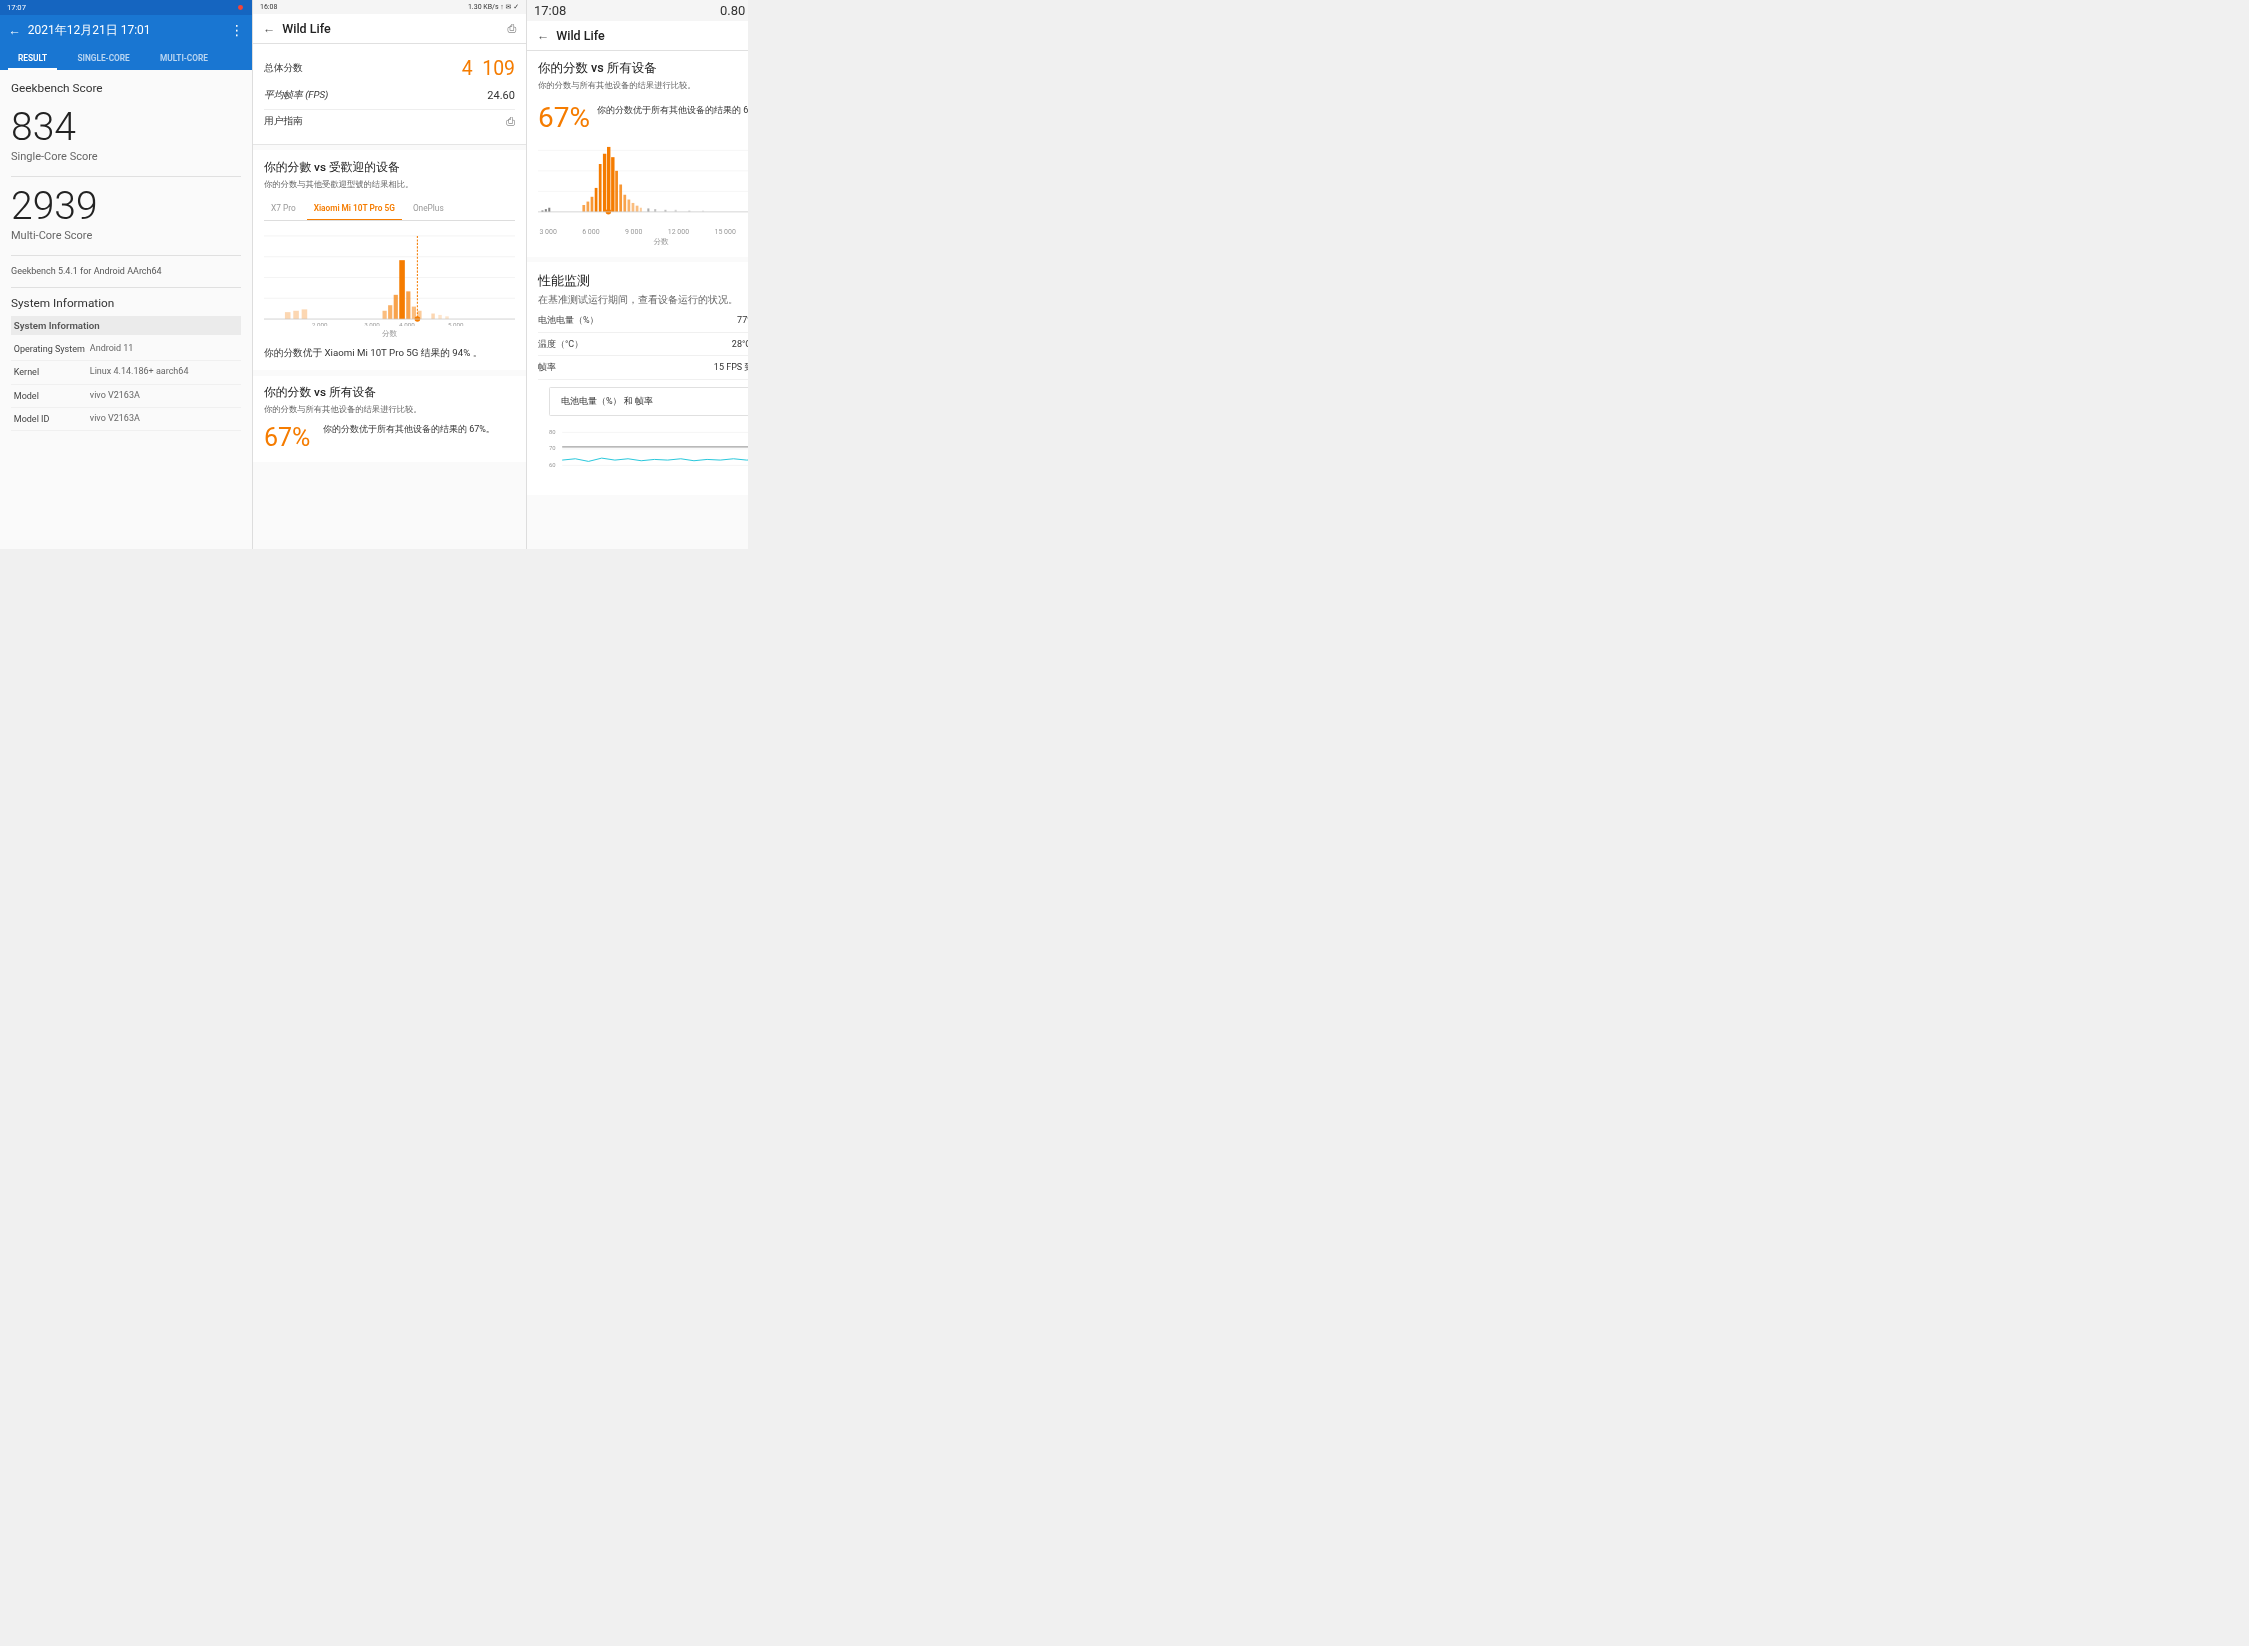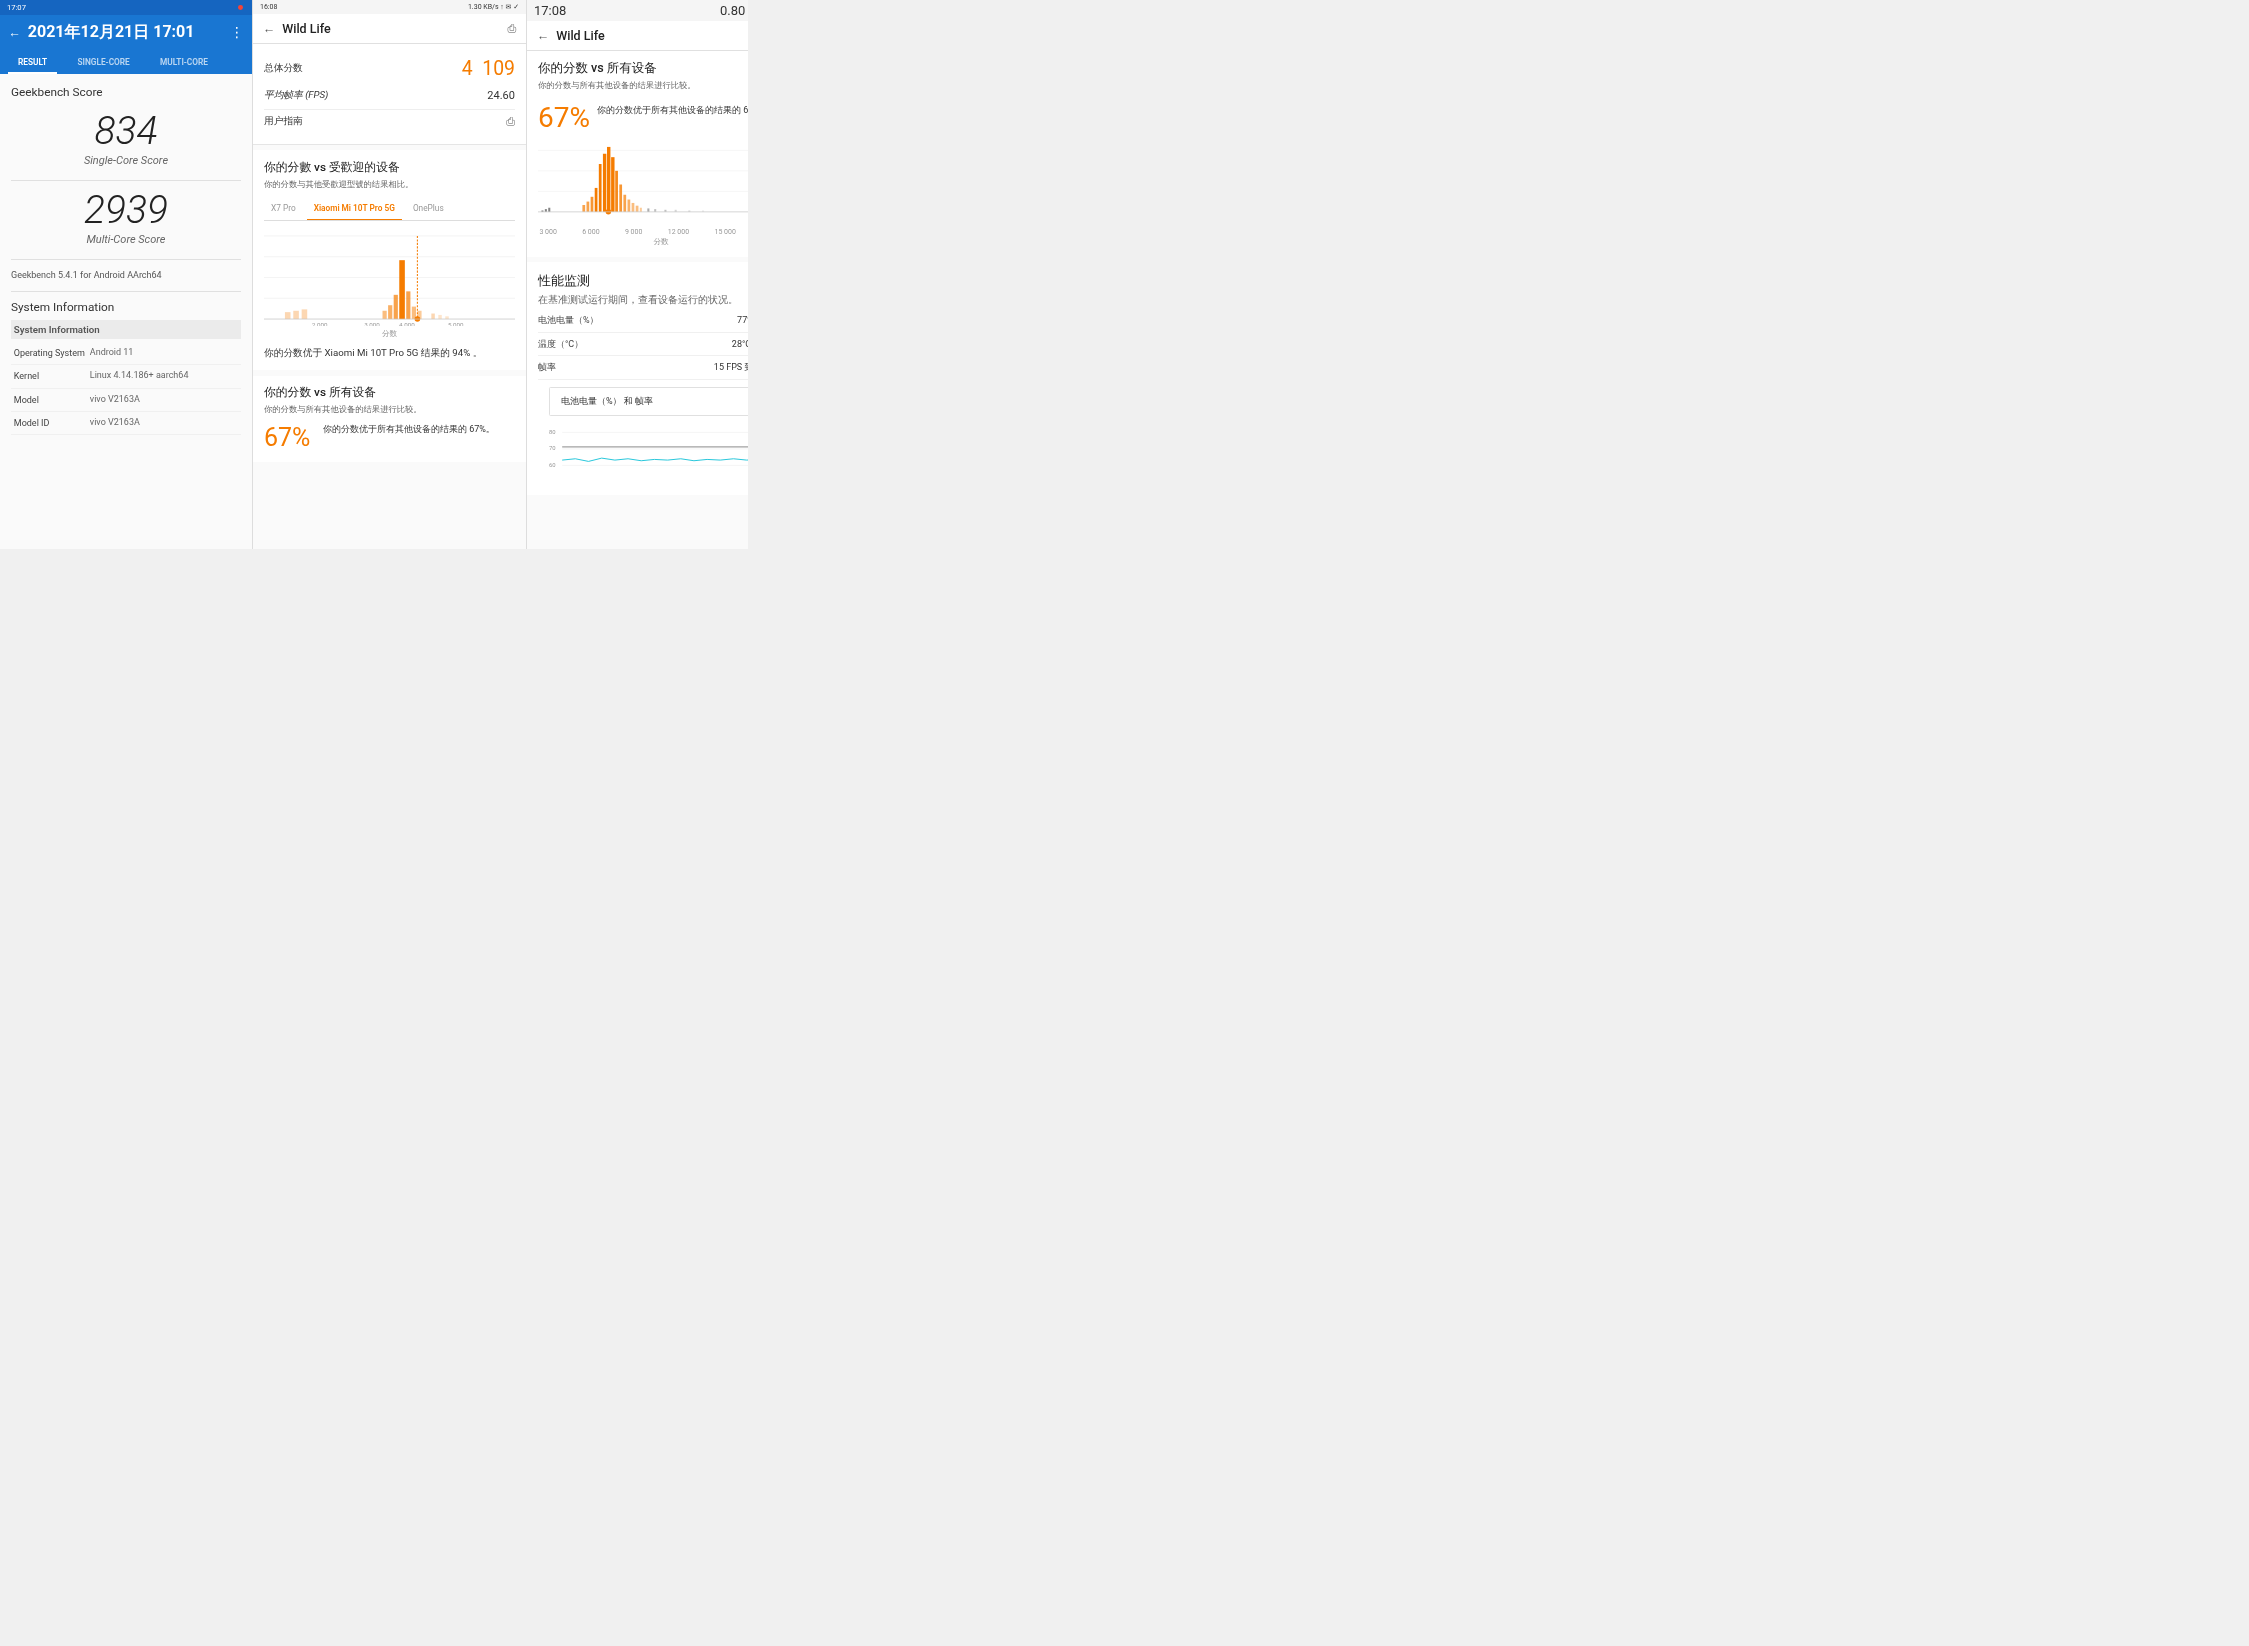--- a/index.html
+++ b/index.html
@@ -31,21 +31,21 @@
     }
     .p1-statusbar .dot { width:4.9px;height:4.9px;background:#f44336;border-radius:50%;display:inline-block;margin-right:2.1px; }
     .p1-toolbar {
       background: #1976d2;
       color: white;
       padding: 7px 8.3px;
       display: flex;
       align-items: center;
       gap: 7px;
     }
-    .p1-toolbar .title { font-size: 16px; font-weight: 700; flex: 1; }
+    .p1-toolbar .title { font-size: 12px; font-weight: 400; flex: 1; }
     .p1-toolbar .more { font-size: 14px; }
     .p1-tabs {
       background: #1976d2;
       display: flex;
       padding: 0 8.3px;
       gap: 11px;
     }
     .p1-tab {
       color: white;
       font-size: 8.3px;
@@ -54,21 +54,21 @@
       cursor: pointer;
       border-bottom: 2.1px solid transparent;
       opacity: 0.7;
     }
     .p1-tab.active {
       border-bottom: 2.1px solid white;
       opacity: 1;
     }
     .p1-body { flex: 1; overflow-y: auto; padding: 11px; background: #fafafa; }
     .p1-section-title { font-size: 11.8px; font-weight: 400; color: #333; margin-bottom: 11px; }
-    .p1-score-block { text-align: center; margin-bottom: 12.5px; font-style: italic; }
+    .p1-score-block { margin-bottom: 12.5px; }
     .p1-score-num { font-size: 39px; font-weight: 300; color: #222; line-height: 1.1; }
     .p1-score-label { font-size: 11px; color: #666; margin-top: 1.4px; }
     .p1-divider { height: 0.7px; background: #e0e0e0; margin: 8.3px 0; }
     .p1-geek-info { font-size: 9px; color: #555; margin: 11px 0; }
     .p1-sys-title { font-size: 11.8px; font-weight: 400; color: #333; margin-bottom: 5.5px; }
     .p1-sys-subtitle { font-size: 9.7px; font-weight: 600; color: #555; background: #ebebeb; padding: 4.2px 2.8px; margin-bottom: 2.8px; }
     .p1-sys-row { display: flex; padding: 4.9px 2.8px; border-bottom: 0.7px solid #f0f0f0; font-size: 9px; }
     .p1-sys-key { color: #444; width: 76px; min-width: 76px; font-weight: 400; line-height: 1.4; }
     .p1-sys-val { color: #666; flex: 1; }
 

